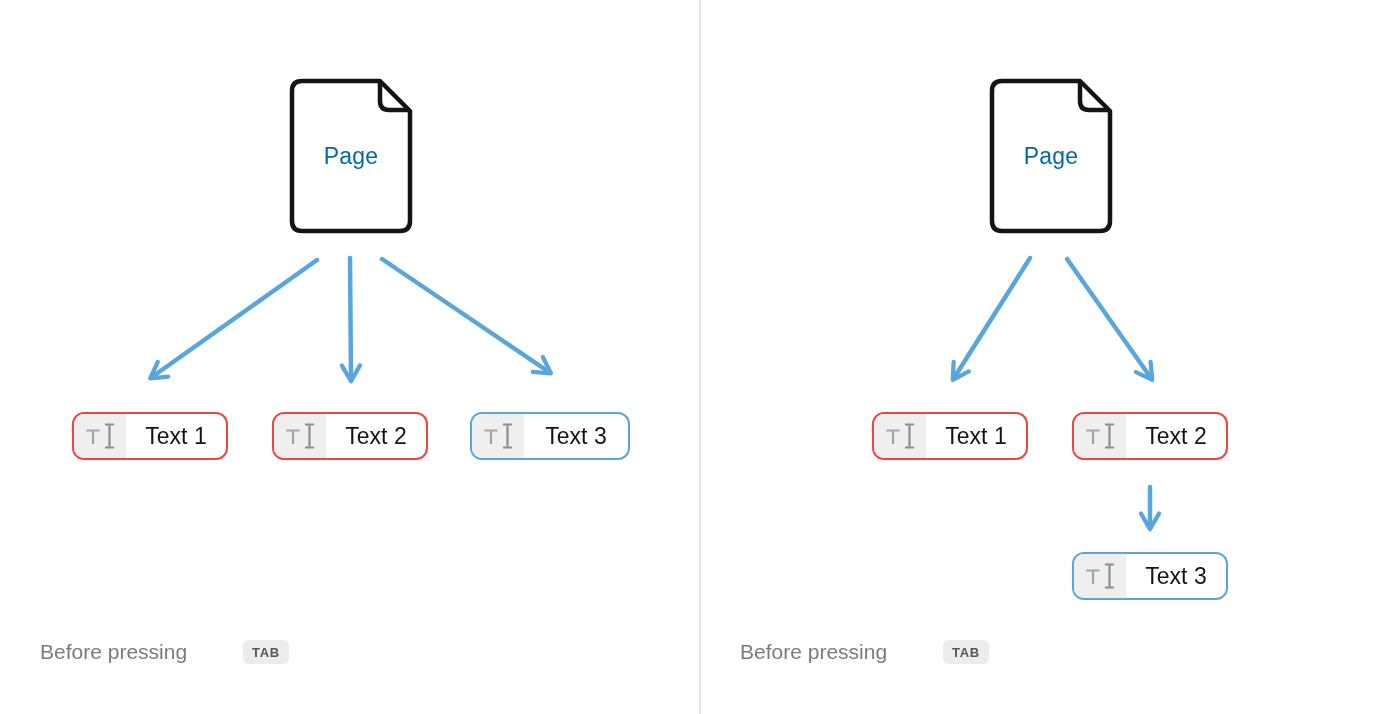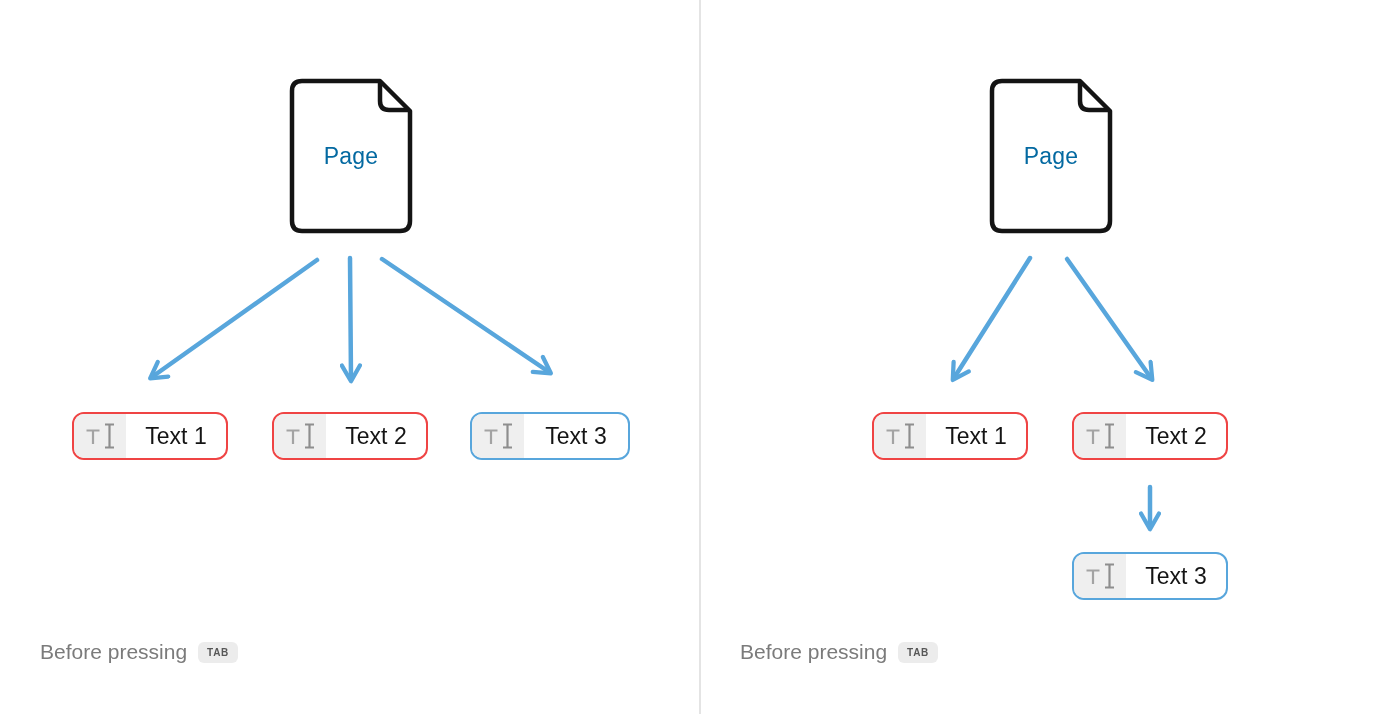--- a/index.html
+++ b/index.html
@@ -45,22 +45,22 @@
     white-space: nowrap; padding: 0 4px;
   }
   .caption {
     position: absolute; left: 40px; top: 640px;
     display: flex; align-items: center; gap: 11px;
     font-size: 21px; color: #7b7b7b;
   }
   .kbd {
     display: inline-block;
     background: #ececec; color: #575757;
-    font-weight: 700; font-size: 10px; letter-spacing: 0.7px;
-    padding: 6px 9px 5px; border-radius: 6px; line-height: 1;
+    font-weight: 700; font-size: 13px; letter-spacing: 0.7px;
+    padding: 6px 9px 5px; border-radius: 6px; line-height: 1; margin-left: 45px;
   }
 </style>
 </head>
 <body>
 
 <div class="canvas">
 
   <section class="panel" id="panel-before">
     <svg class="layer" width="700" height="714" viewBox="0 0 700 714">
       <defs>

